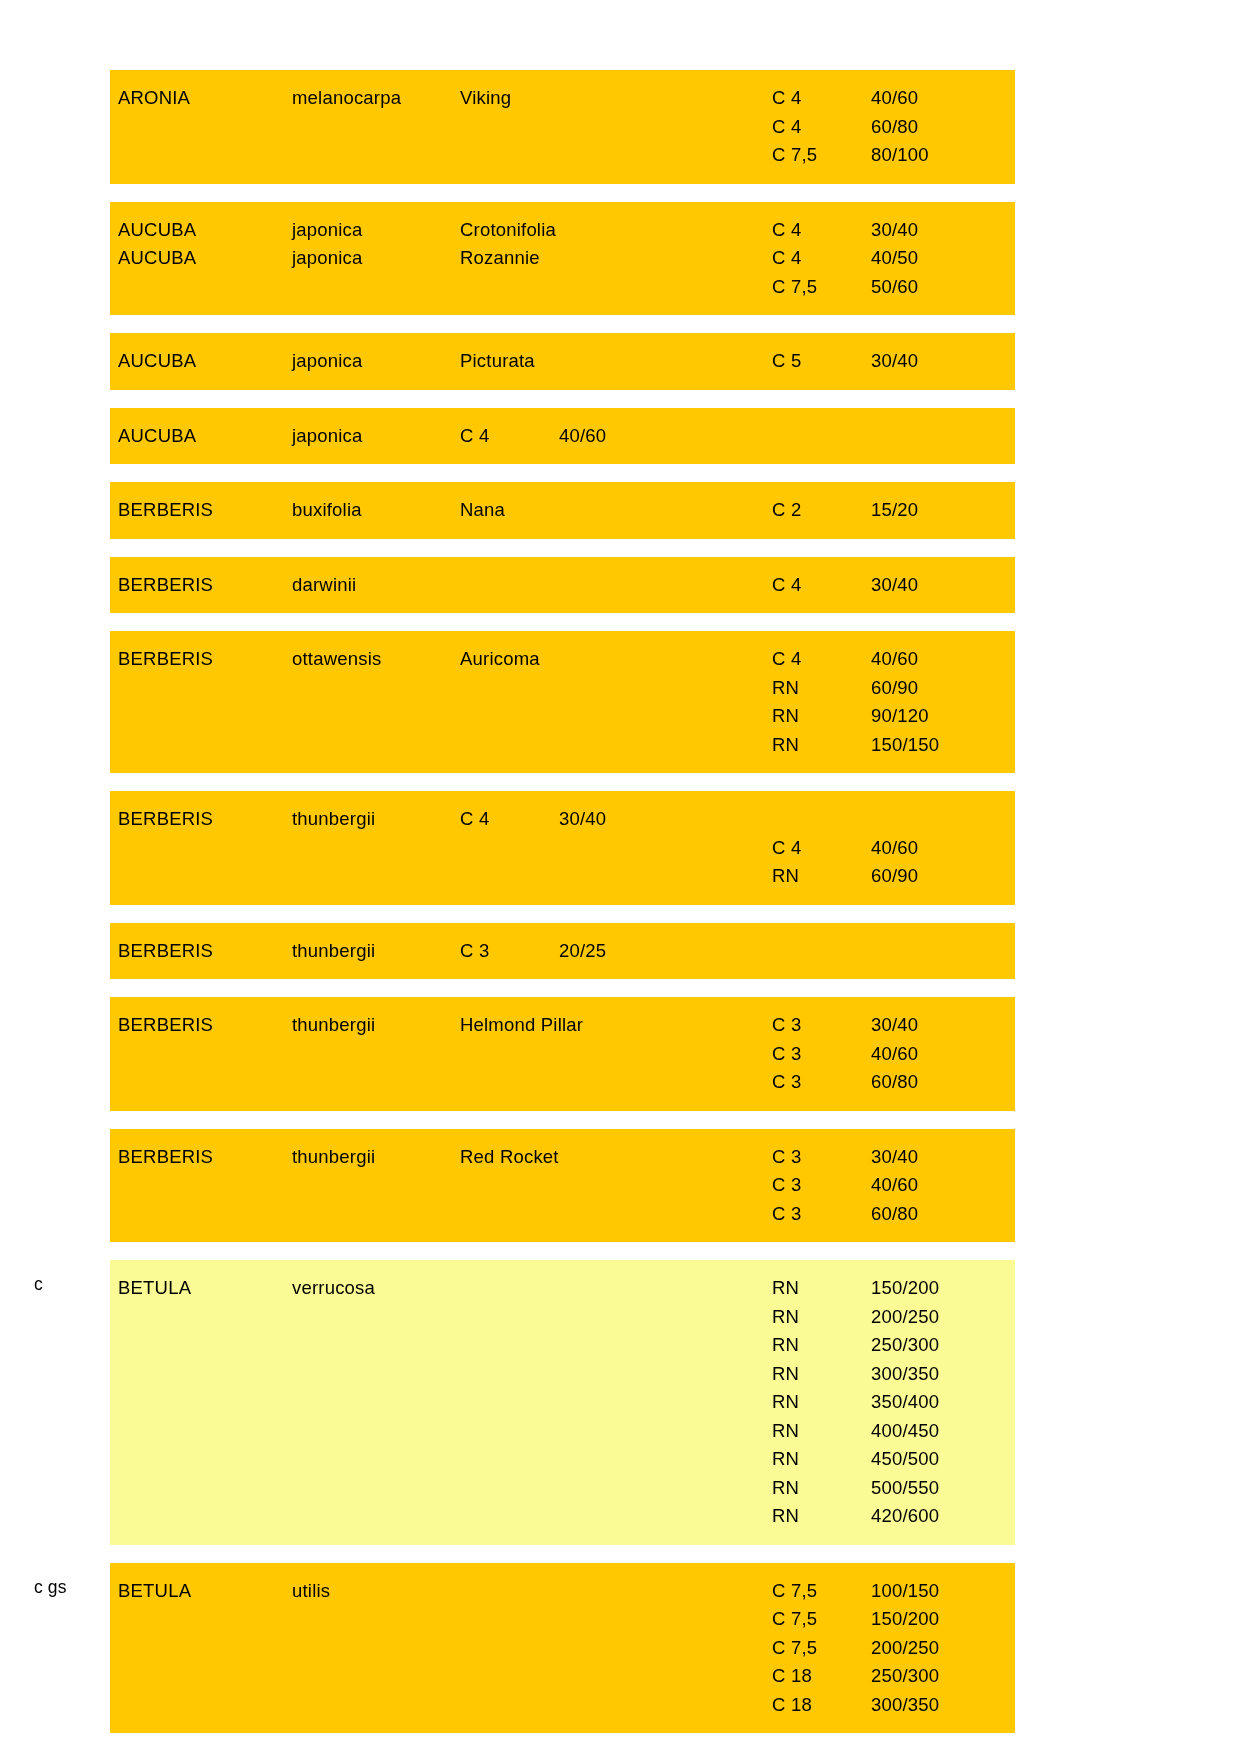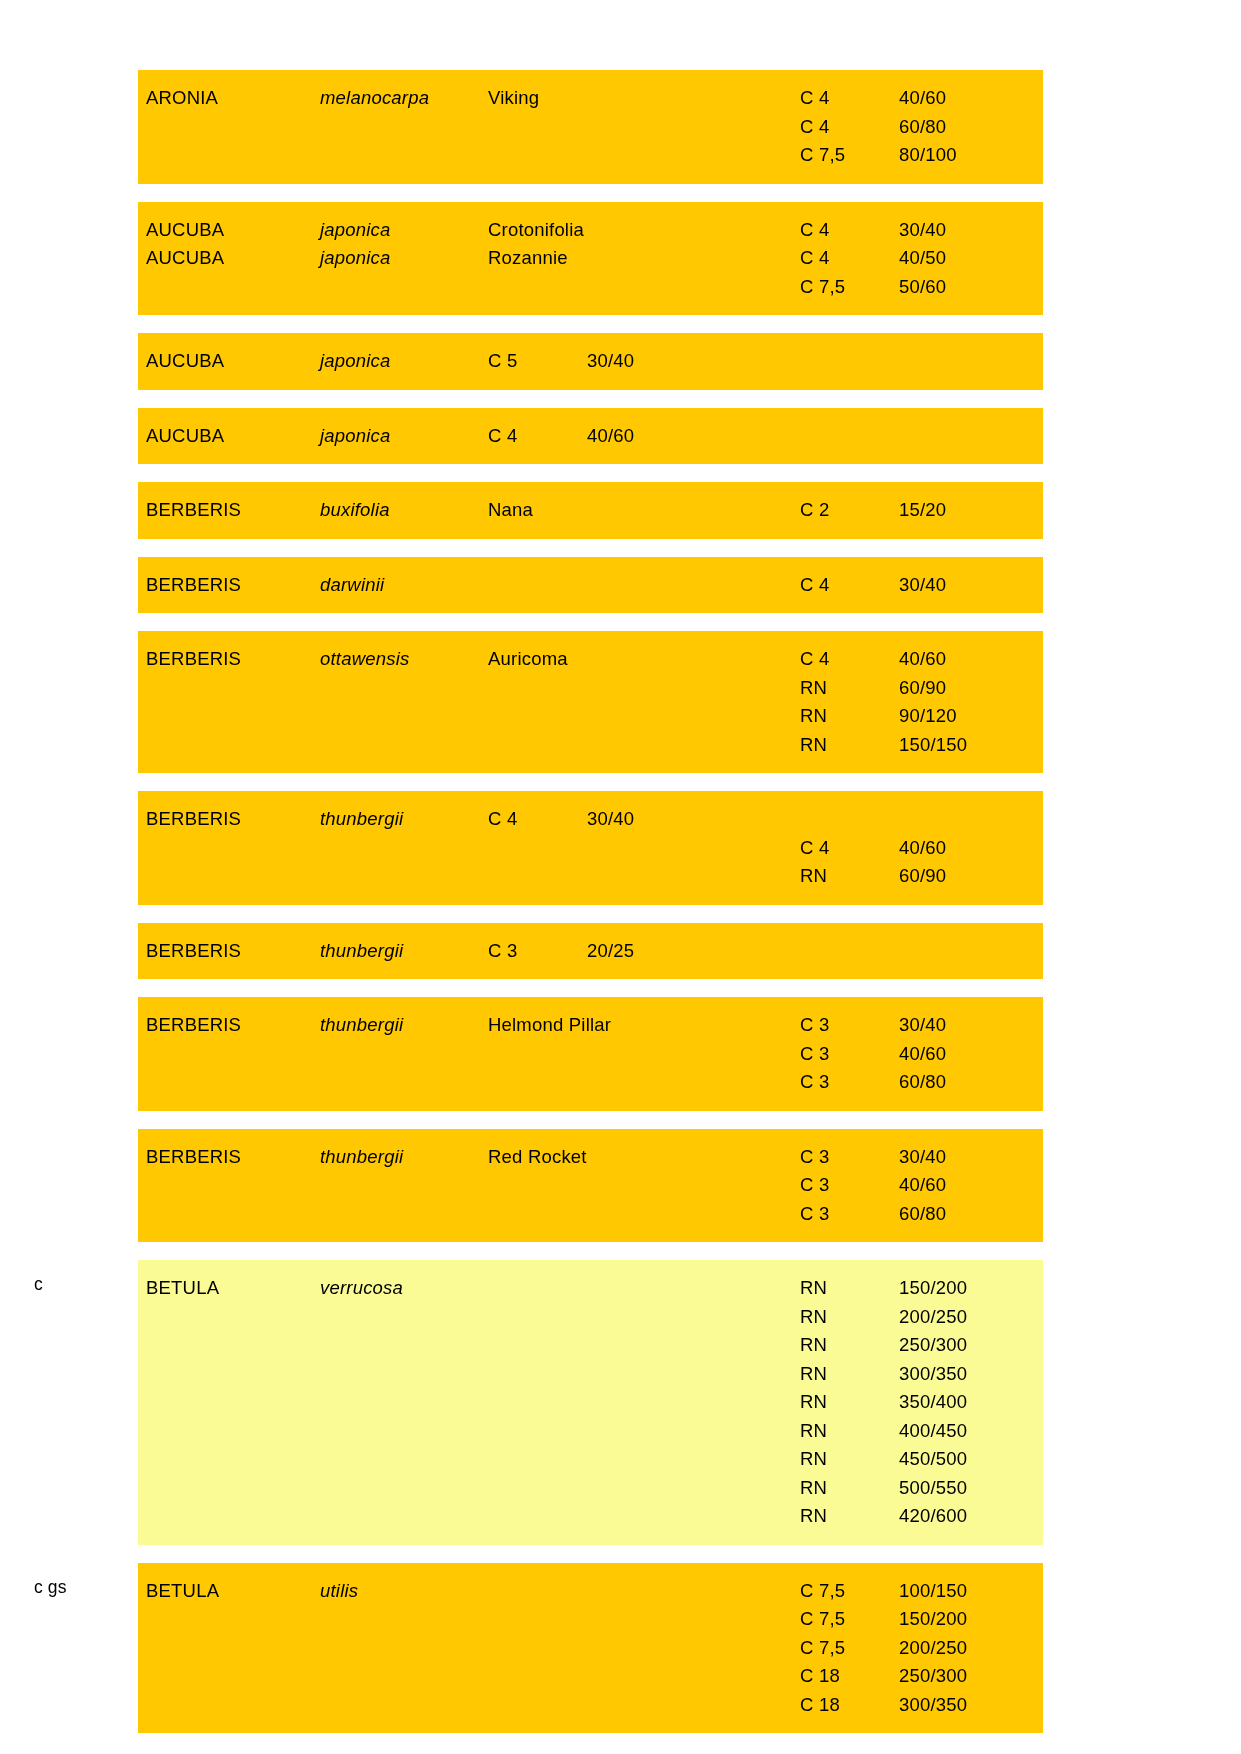--- a/index.html
+++ b/index.html
@@ -28,21 +28,20 @@
     position: absolute;
     left: 0;
     top: 70px;
     width: 1241px;
   }
   .entry {
     position: relative;
     display: flex;
     align-items: flex-start;
     margin-bottom: 18px;
-    gap: 28px;
   }
   .margin-note {
     width: 110px;
     flex: 0 0 110px;
     box-sizing: border-box;
     padding-left: 34px;
     padding-top: 16px;
     font-size: 17.5px;
     line-height: 1.0;
     color: #000;
@@ -68,21 +67,20 @@
   .col-genus {
     flex: 0 0 182px;
     width: 182px;
     padding-left: 8px;
     box-sizing: border-box;
     letter-spacing: 0.2px;
   }
   .col-species {
     flex: 0 0 168px;
     width: 168px;
-    font-style: italic;
     letter-spacing: 0.2px;
   }
   .col-cultivar {
     flex: 0 0 312px;
     width: 312px;
     letter-spacing: 0.2px;
   }
   .col-code {
     flex: 0 0 99px;
     width: 99px;
@@ -150,20 +148,21 @@
             <div class="col-size">50/60</div>
           </div>
         </div>
       </div>
       <div class="entry">
         <div class="margin-note"></div>
         <div class="band">
           <div class="line">
             <div class="col-genus">AUCUBA</div>
             <div class="col-species">japonica</div>
+            <div class="col-cultivar">Picturata</div>
             <div class="col-code">C 5</div>
             <div class="col-size">30/40</div>
           </div>
         </div>
       </div>
       <div class="entry">
         <div class="margin-note"></div>
         <div class="band">
           <div class="line">
             <div class="col-genus">AUCUBA</div>

